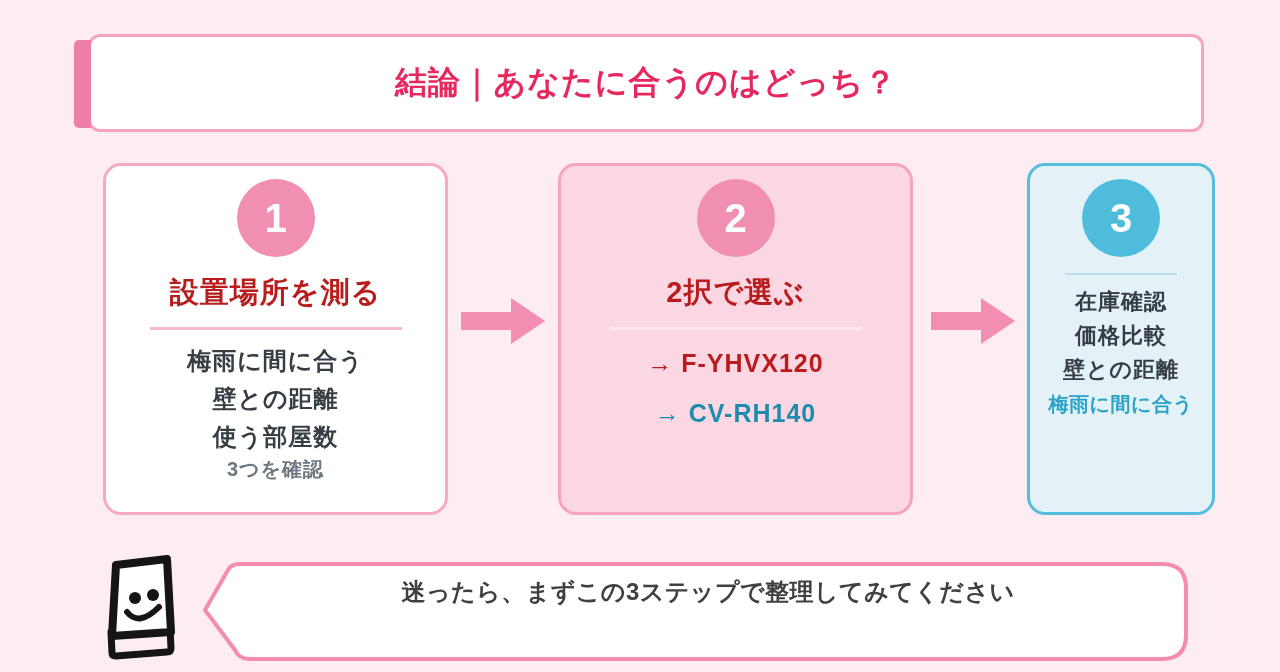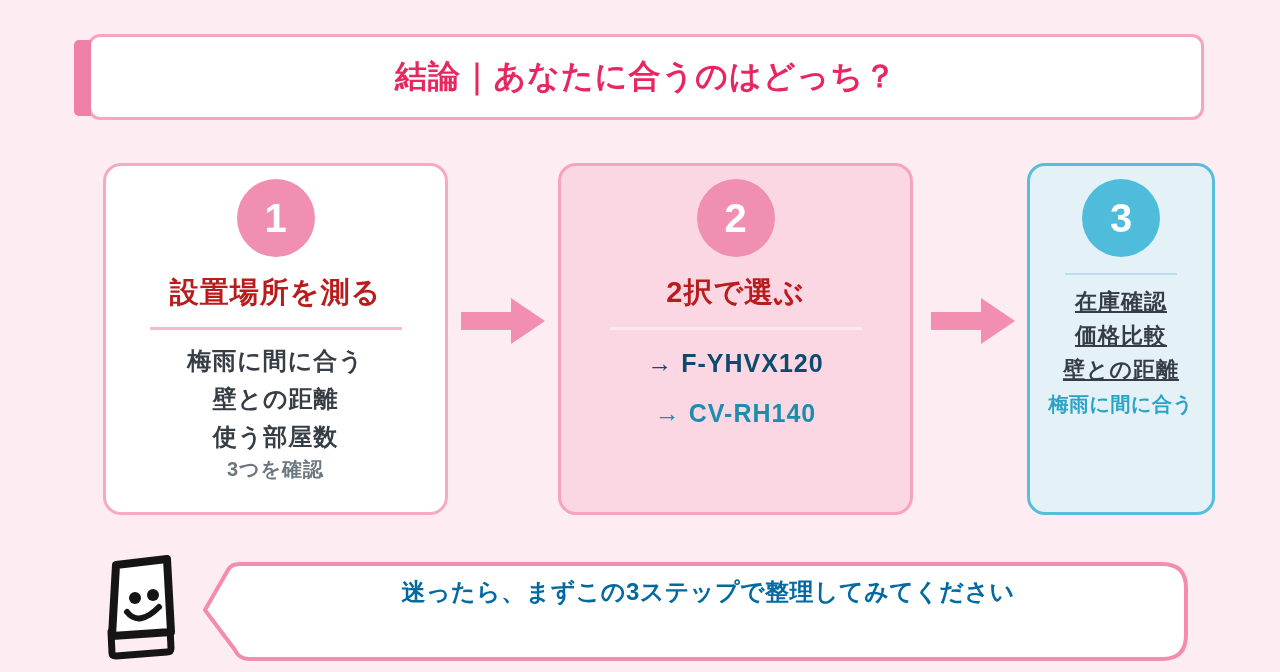--- a/index.html
+++ b/index.html
@@ -9,21 +9,21 @@
     width: 1280px; height: 672px;
     background: #fdecf1;
     overflow: hidden;
     font-family: "Liberation Sans", "DejaVu Sans", sans-serif;
     font-weight: bold;
   }
 
   
   .title-box {
     position: absolute; left: 88px; top: 34px;
-    width: 1116px; height: 86px;
+    width: 1116px; height: 98px;
     background: #ffffff;
     border: 3px solid #f7a4c1;
     border-radius: 12px;
     display: flex; align-items: center; justify-content: center;
   }
   .title-box::before {
     content: ""; position: absolute;
     left: -17px; top: 3px; bottom: 1px; width: 17px;
     background: #ee7fa6; border-radius: 5px 0 0 5px;
   }
@@ -62,41 +62,41 @@
   .card2 .divider { width: 252px; background: #fce9f0; }
   .card3 .divider { width: 112px; background: #b9dfee; height: 2px; margin-top: 16px; }
 
   .item { color: #363d44; font-size: 24px; line-height: 38px; letter-spacing: 1px; }
   .card1 .items { margin-top: 12px; }
   .note { color: #6d7781; font-size: 20px; letter-spacing: 1px; }
 
   .card2 .option { margin-top: 15px; }
   .opt-label { color: #363d44; font-size: 25px; line-height: 34px; letter-spacing: 1px; }
   .opt-model { font-size: 25px; line-height: 36px; letter-spacing: 1px; }
-  .model-pink { color: #0c4a6e; }
+  .model-pink { color: #b91c1c; }
   .model-blue { color: #1e8cad; }
   .card2 .option + .option { margin-top: 14px; }
 
   .card3 .items { margin-top: 10px; }
-  .card3 .item { font-size: 22px; line-height: 34px; text-decoration: underline; }
+  .card3 .item { font-size: 22px; line-height: 34px; }
   .highlight { color: #2aa3c6; font-size: 20px; line-height: 34px; letter-spacing: 0.5px; }
 
   
   .arrow { position: absolute; top: 298px; }
   .arrow1 { left: 461px; }
   .arrow2 { left: 931px; }
 
   
   .mascot { position: absolute; left: 98px; top: 552px; }
   .bubble-svg { position: absolute; left: 200px; top: 558px; }
   .bubble-text {
     position: absolute; left: 232px; width: 952px;
     text-align: center; letter-spacing: 0.5px;
   }
-  .bubble-line1 { top: 576px; font-size: 24px; color: #0369a1; }
+  .bubble-line1 { top: 576px; font-size: 24px; color: #404040; }
   .bubble-line2 { top: 614px; font-size: 24px; color: #363d44; }
 </style>
 </head>
 <body>
 
 <div class="page">
 
   <header class="title-box">
     <h1>結論｜あなたに合うのはどっち？</h1>
   </header>

